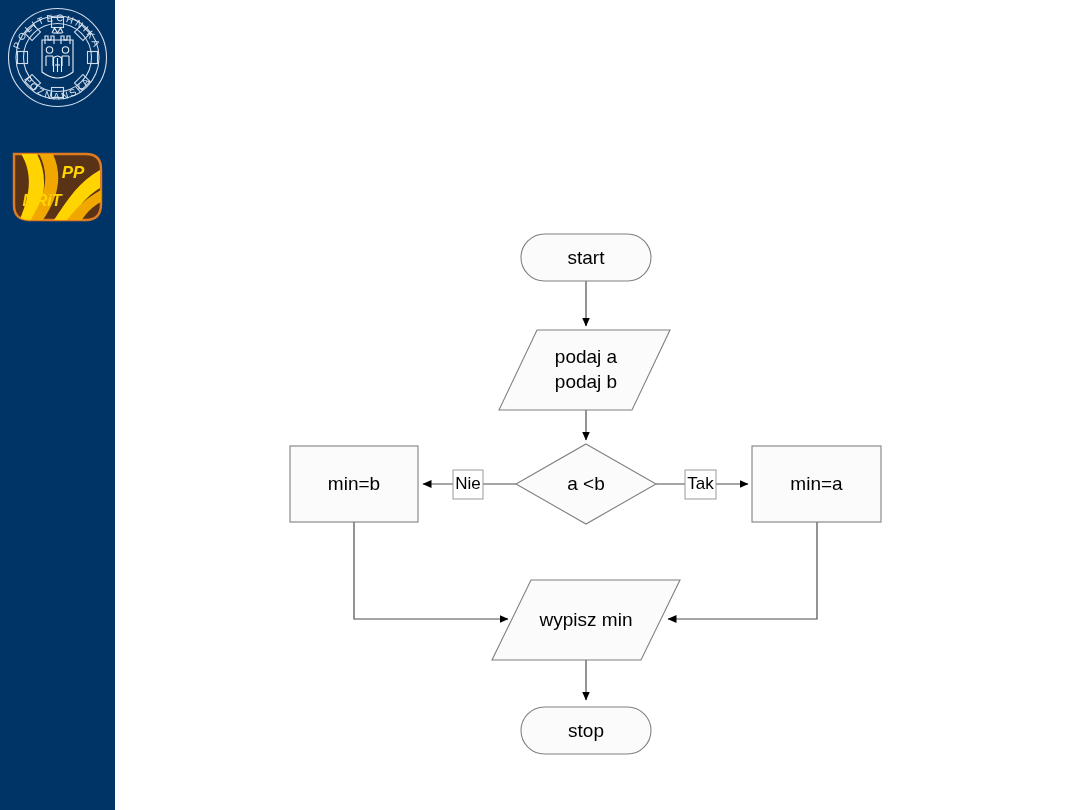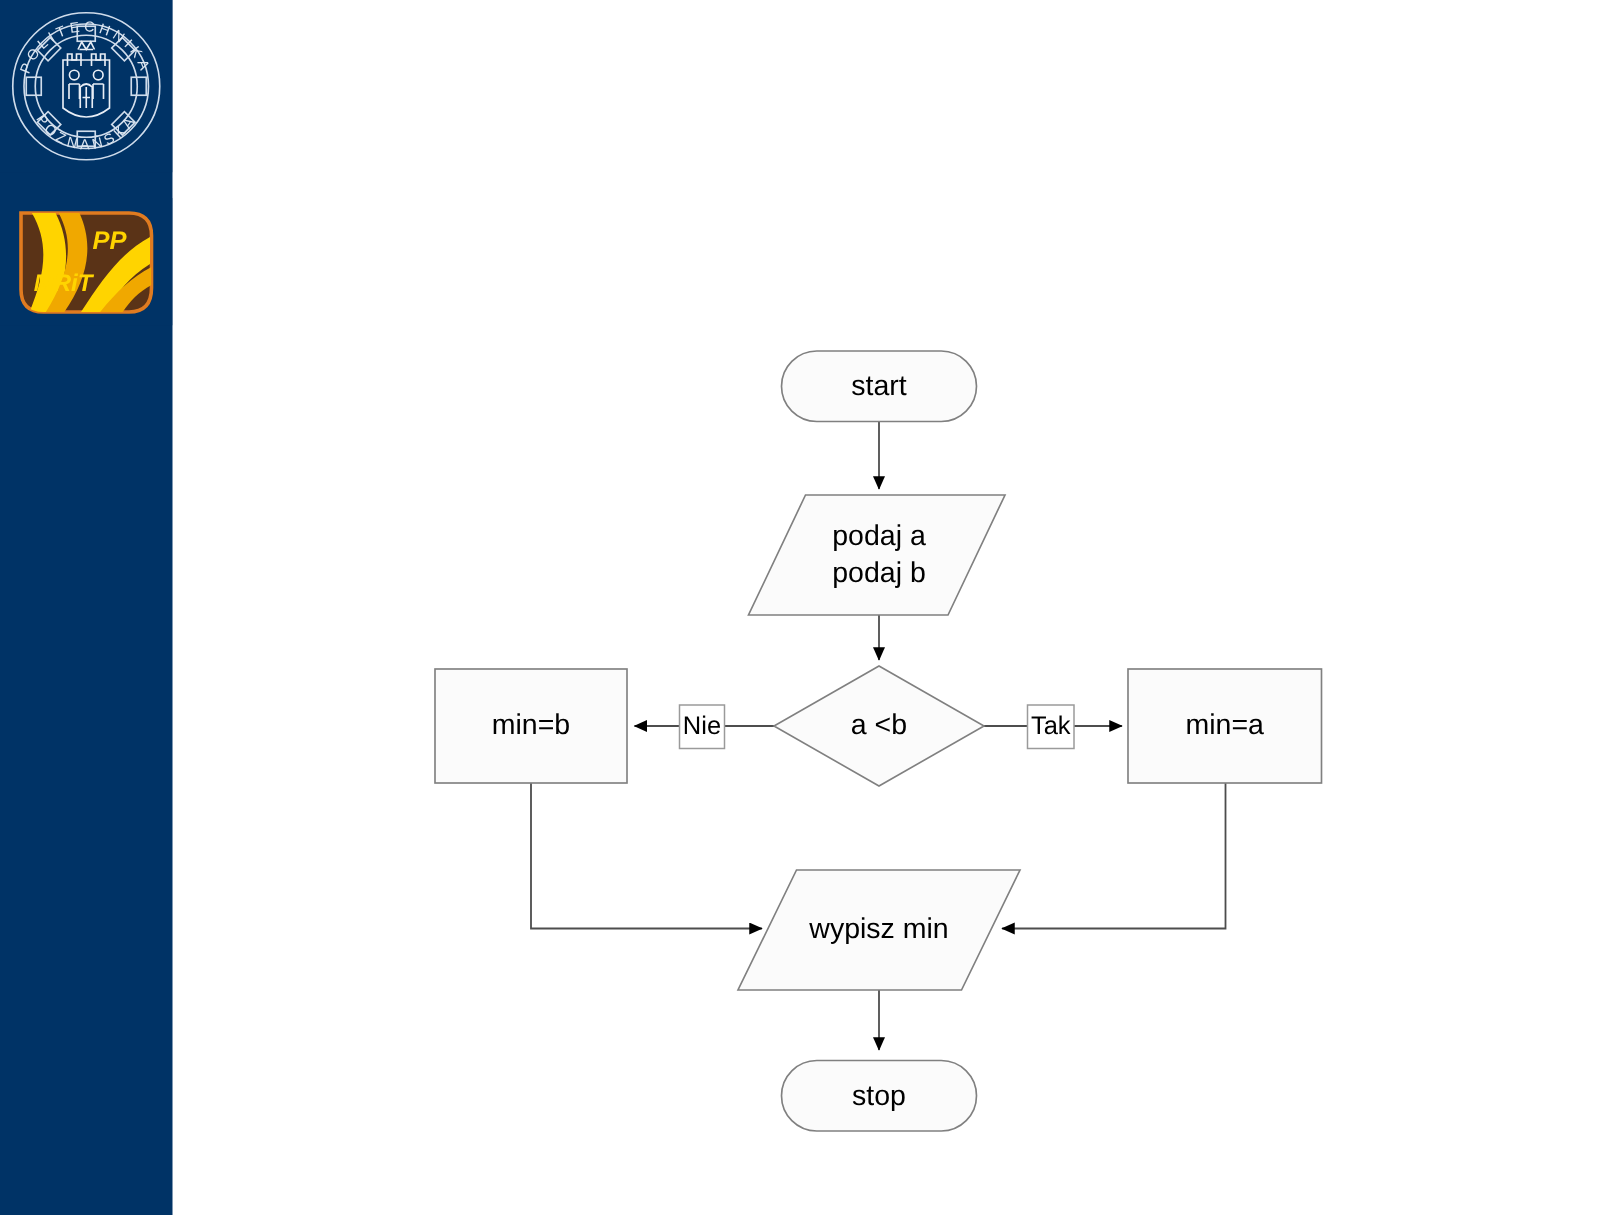--- a/index.html
+++ b/index.html
@@ -16,21 +16,21 @@
     background: #ffffff;
   }
   
   #sidebar {
     position: absolute; left: 0; top: 0;
     width: 115px; height: 810px;
     background: #003366;
   }
   .logo-slot { position: absolute; left: 0; width: 115px; }
   #logo-pp      { top: 0;   height: 115px; }
-  #logo-mrit    { top: 132px; height: 85px; }
+  #logo-mrit    { top: 144px; height: 85px; }
   #logo-pimrips { top: 228px; height: 78px; }
   .logo-slot svg { display: block; }
 
   
   #flow {
     position: absolute; left: 115px; top: 0;
     width: 965px; height: 810px;
   }
   #flow svg { display: block; }
 

